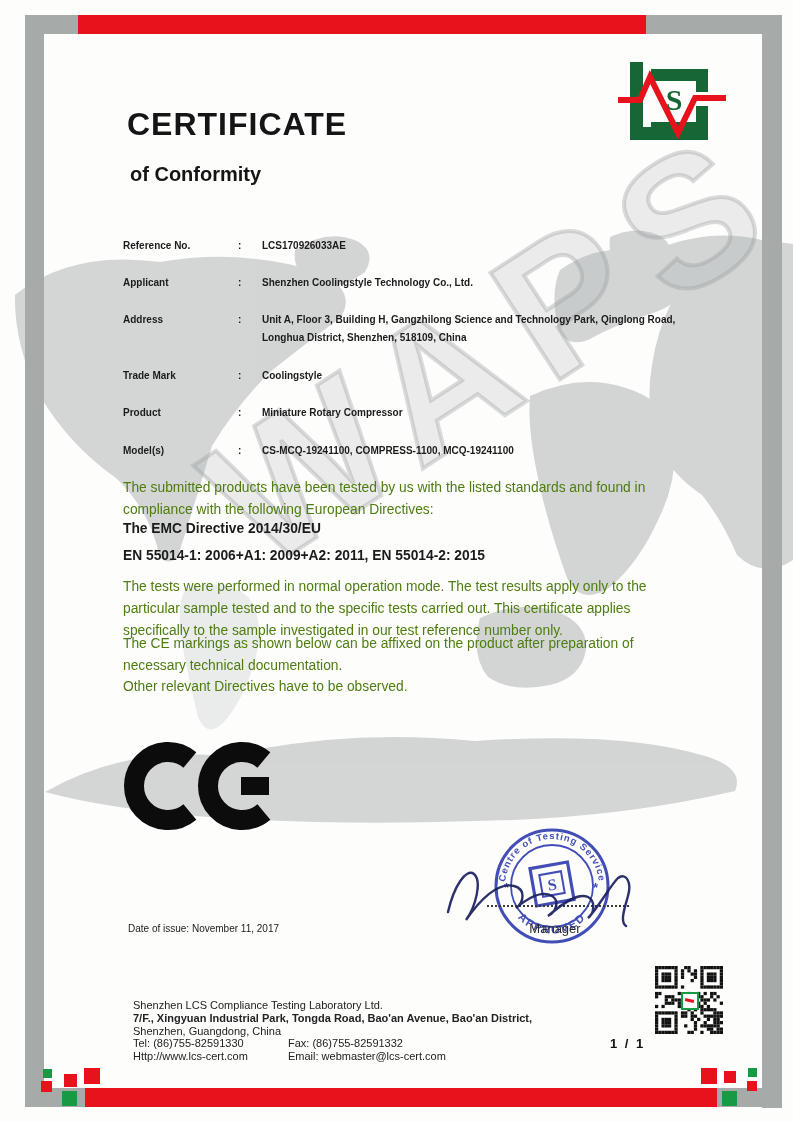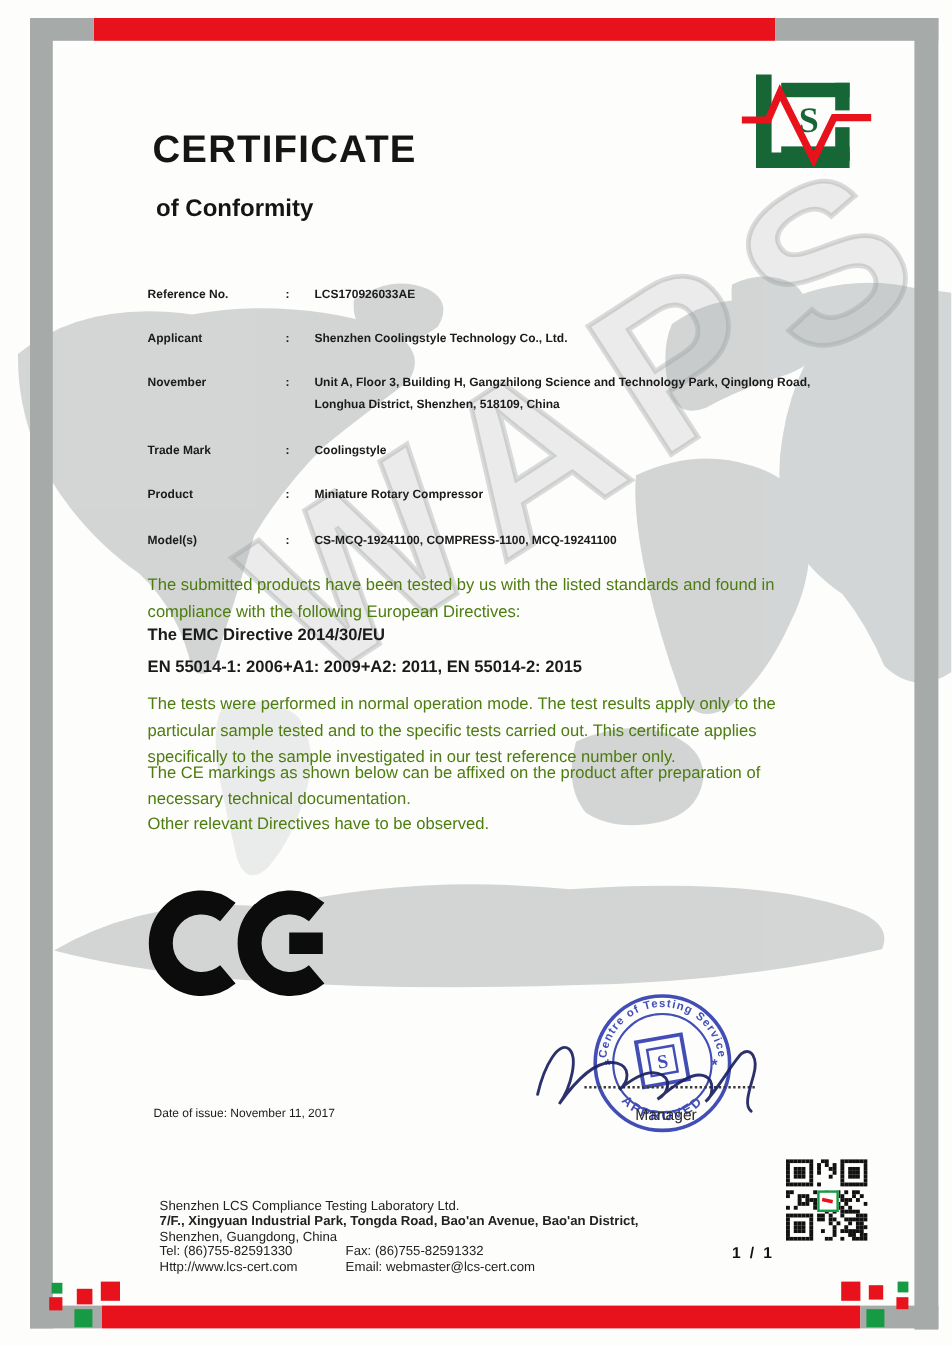--- a/index.html
+++ b/index.html
@@ -120,21 +120,21 @@
     <span class="lbl">Reference No.</span>
     <span class="col">:</span>
     <span class="val">LCS170926033AE</span>
   </div>
   <div class="field-row" style="top:274px">
     <span class="lbl">Applicant</span>
     <span class="col">:</span>
     <span class="val">Shenzhen Coolingstyle Technology Co., Ltd.</span>
   </div>
   <div class="field-row" style="top:311px">
-    <span class="lbl">November</span>
+    <span class="lbl">Address</span>
     <span class="col">:</span>
     <span class="val">Unit A, Floor 3, Building H, Gangzhilong Science and Technology Park, Qinglong Road, Longhua District, Shenzhen, 518109, China</span>
   </div>
   <div class="field-row" style="top:367px">
     <span class="lbl">Trade Mark</span>
     <span class="col">:</span>
     <span class="val">Coolingstyle</span>
   </div>
   <div class="field-row" style="top:404px">
     <span class="lbl">Product</span>

